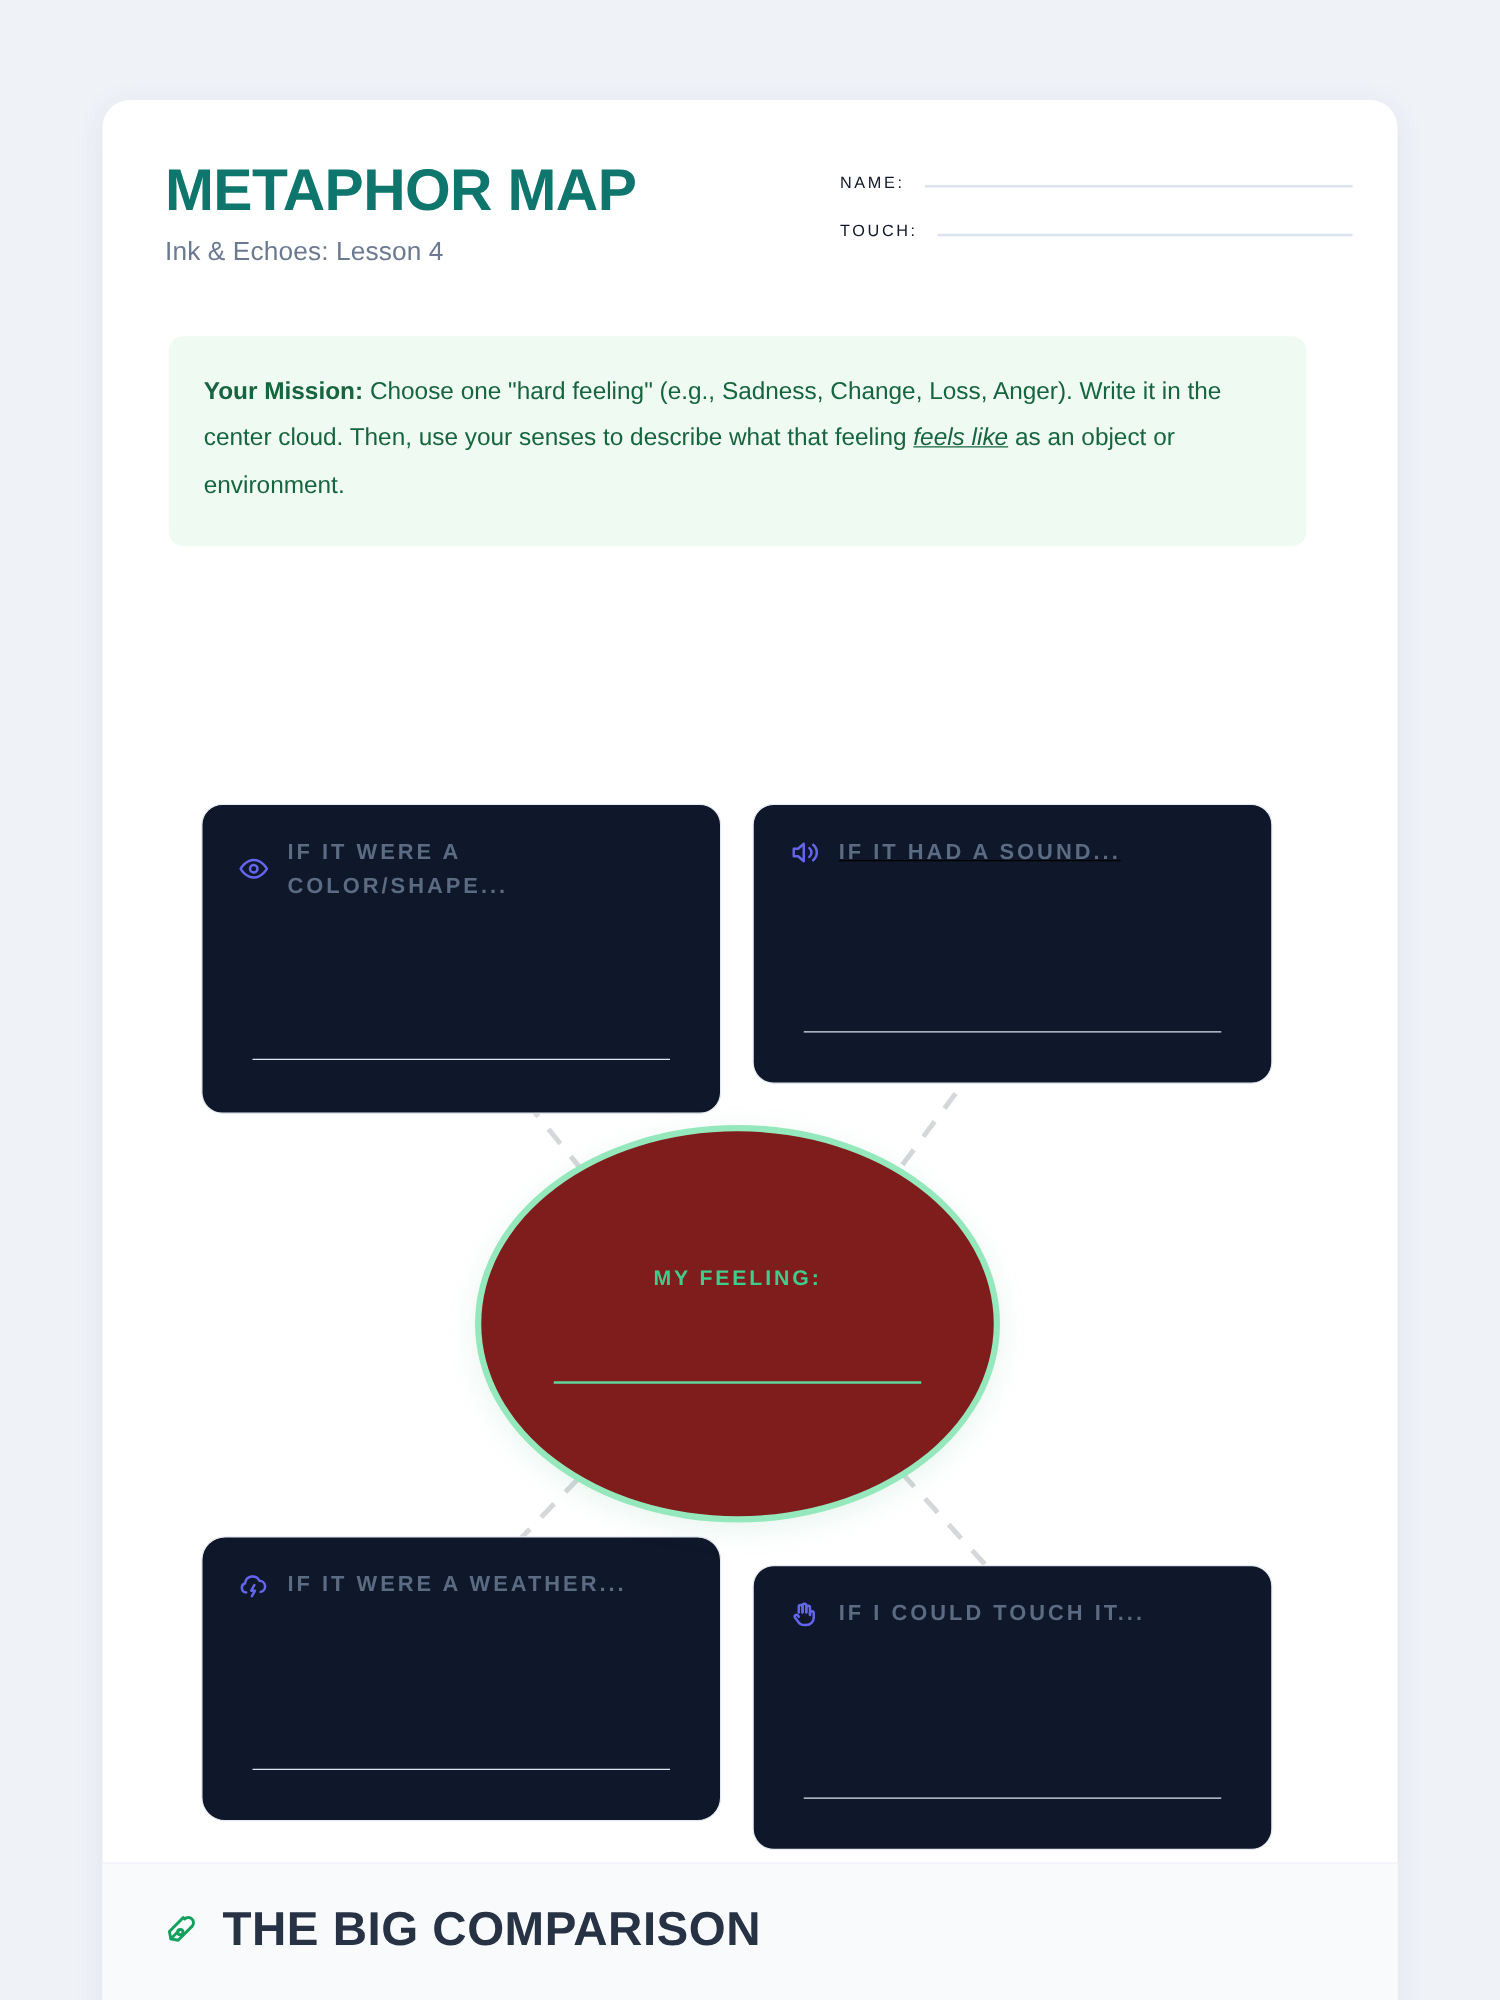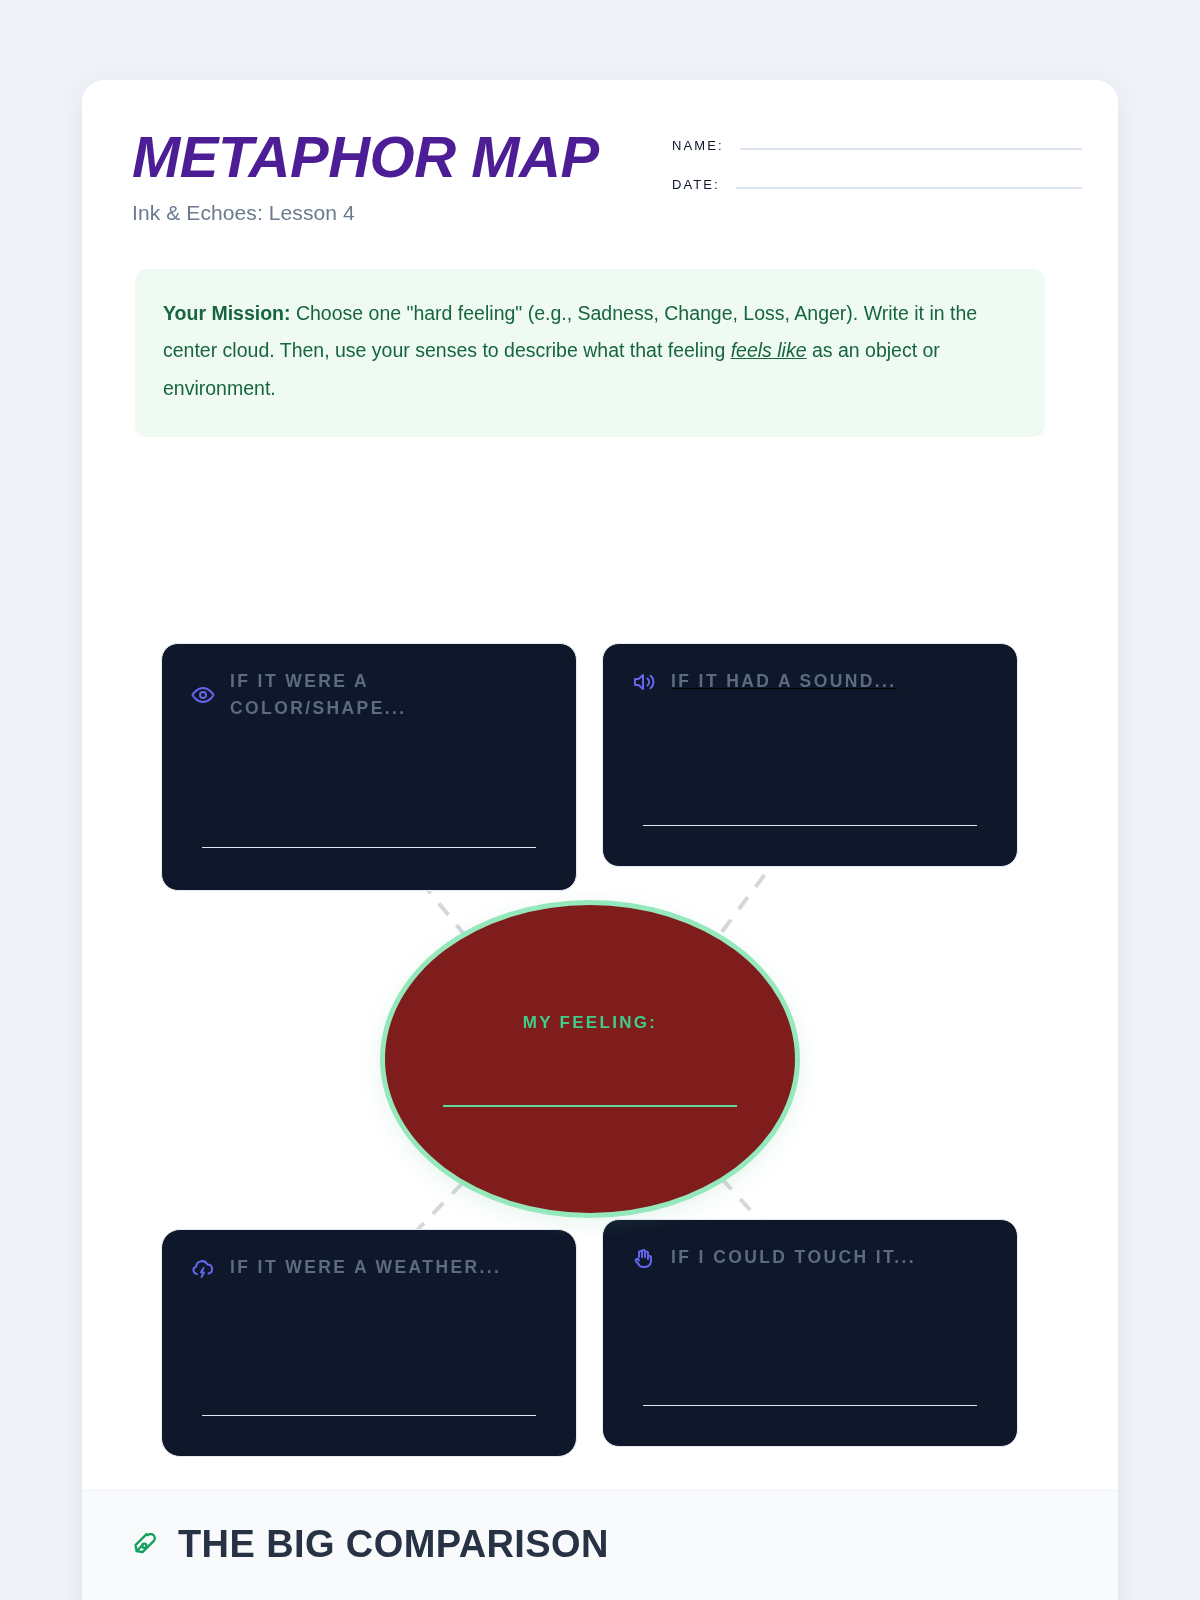--- a/index.html
+++ b/index.html
@@ -28,24 +28,23 @@
   .header {
     position: absolute;
     left: 0; top: 0;
     width: 100%;
     height: 175px;
   }
 
   .title-block { position: absolute; left: 50px; top: 48px; }
 
   .main-title {
-    font-size: 58px;
+    font-size: 47px;
     font-weight: bold;
-    font-style: italic;
-    color: #4c1d95;
+    color: #0f766e;
     letter-spacing: -0.5px;
     line-height: 1;
     white-space: nowrap;
   }
 
   .subtitle {
     margin-top: 15px;
     font-size: 21px;
     color: #6b7a90;
     letter-spacing: 0.1px;
@@ -113,21 +112,21 @@
     position: absolute;
     background: #0f172a;
     border: 1.5px solid #e6ebf3;
     border-radius: 17px;
     padding: 24px 28px;
   }
 
   .quad-tl { left: 79px;  top: 93px;  width: 416px; height: 248px; }
   .quad-tr { left: 520px; top: 93px;  width: 416px; height: 224px; text-decoration: underline; }
   .quad-bl { left: 79px;  top: 679px; width: 416px; height: 228px; border-radius: 19px; }
-  .quad-br { left: 520px; top: 669px; width: 416px; height: 228px; }
+  .quad-br { left: 520px; top: 702px; width: 416px; height: 228px; }
 
   .quad-head {
     display: flex;
     align-items: center;
     gap: 14px;
   }
 
   .quad-icon {
     flex: 0 0 auto;
     width: 26px;
@@ -232,21 +231,21 @@
       <div class="main-title">METAPHOR MAP</div>
       <div class="subtitle">Ink &amp; Echoes: Lesson 4</div>
     </div>
 
     <div class="meta-block">
       <div class="meta-row">
         <span class="meta-label">NAME:</span>
         <span class="meta-line"></span>
       </div>
       <div class="meta-row">
-        <span class="meta-label">DATE:</span>
+        <span class="meta-label">TOUCH:</span>
         <span class="meta-line"></span>
       </div>
     </div>
   </div>
 
   <div class="mission">
     <p>
       <b>Your Mission:</b><span> Choose one "hard feeling" (e.g., Sadness, Change, Loss, Anger). Write it in the center cloud. Then, use your senses to describe what that feeling </span><span class="feels">feels like</span><span> as an object or environment.</span>
     </p>
   </div>

